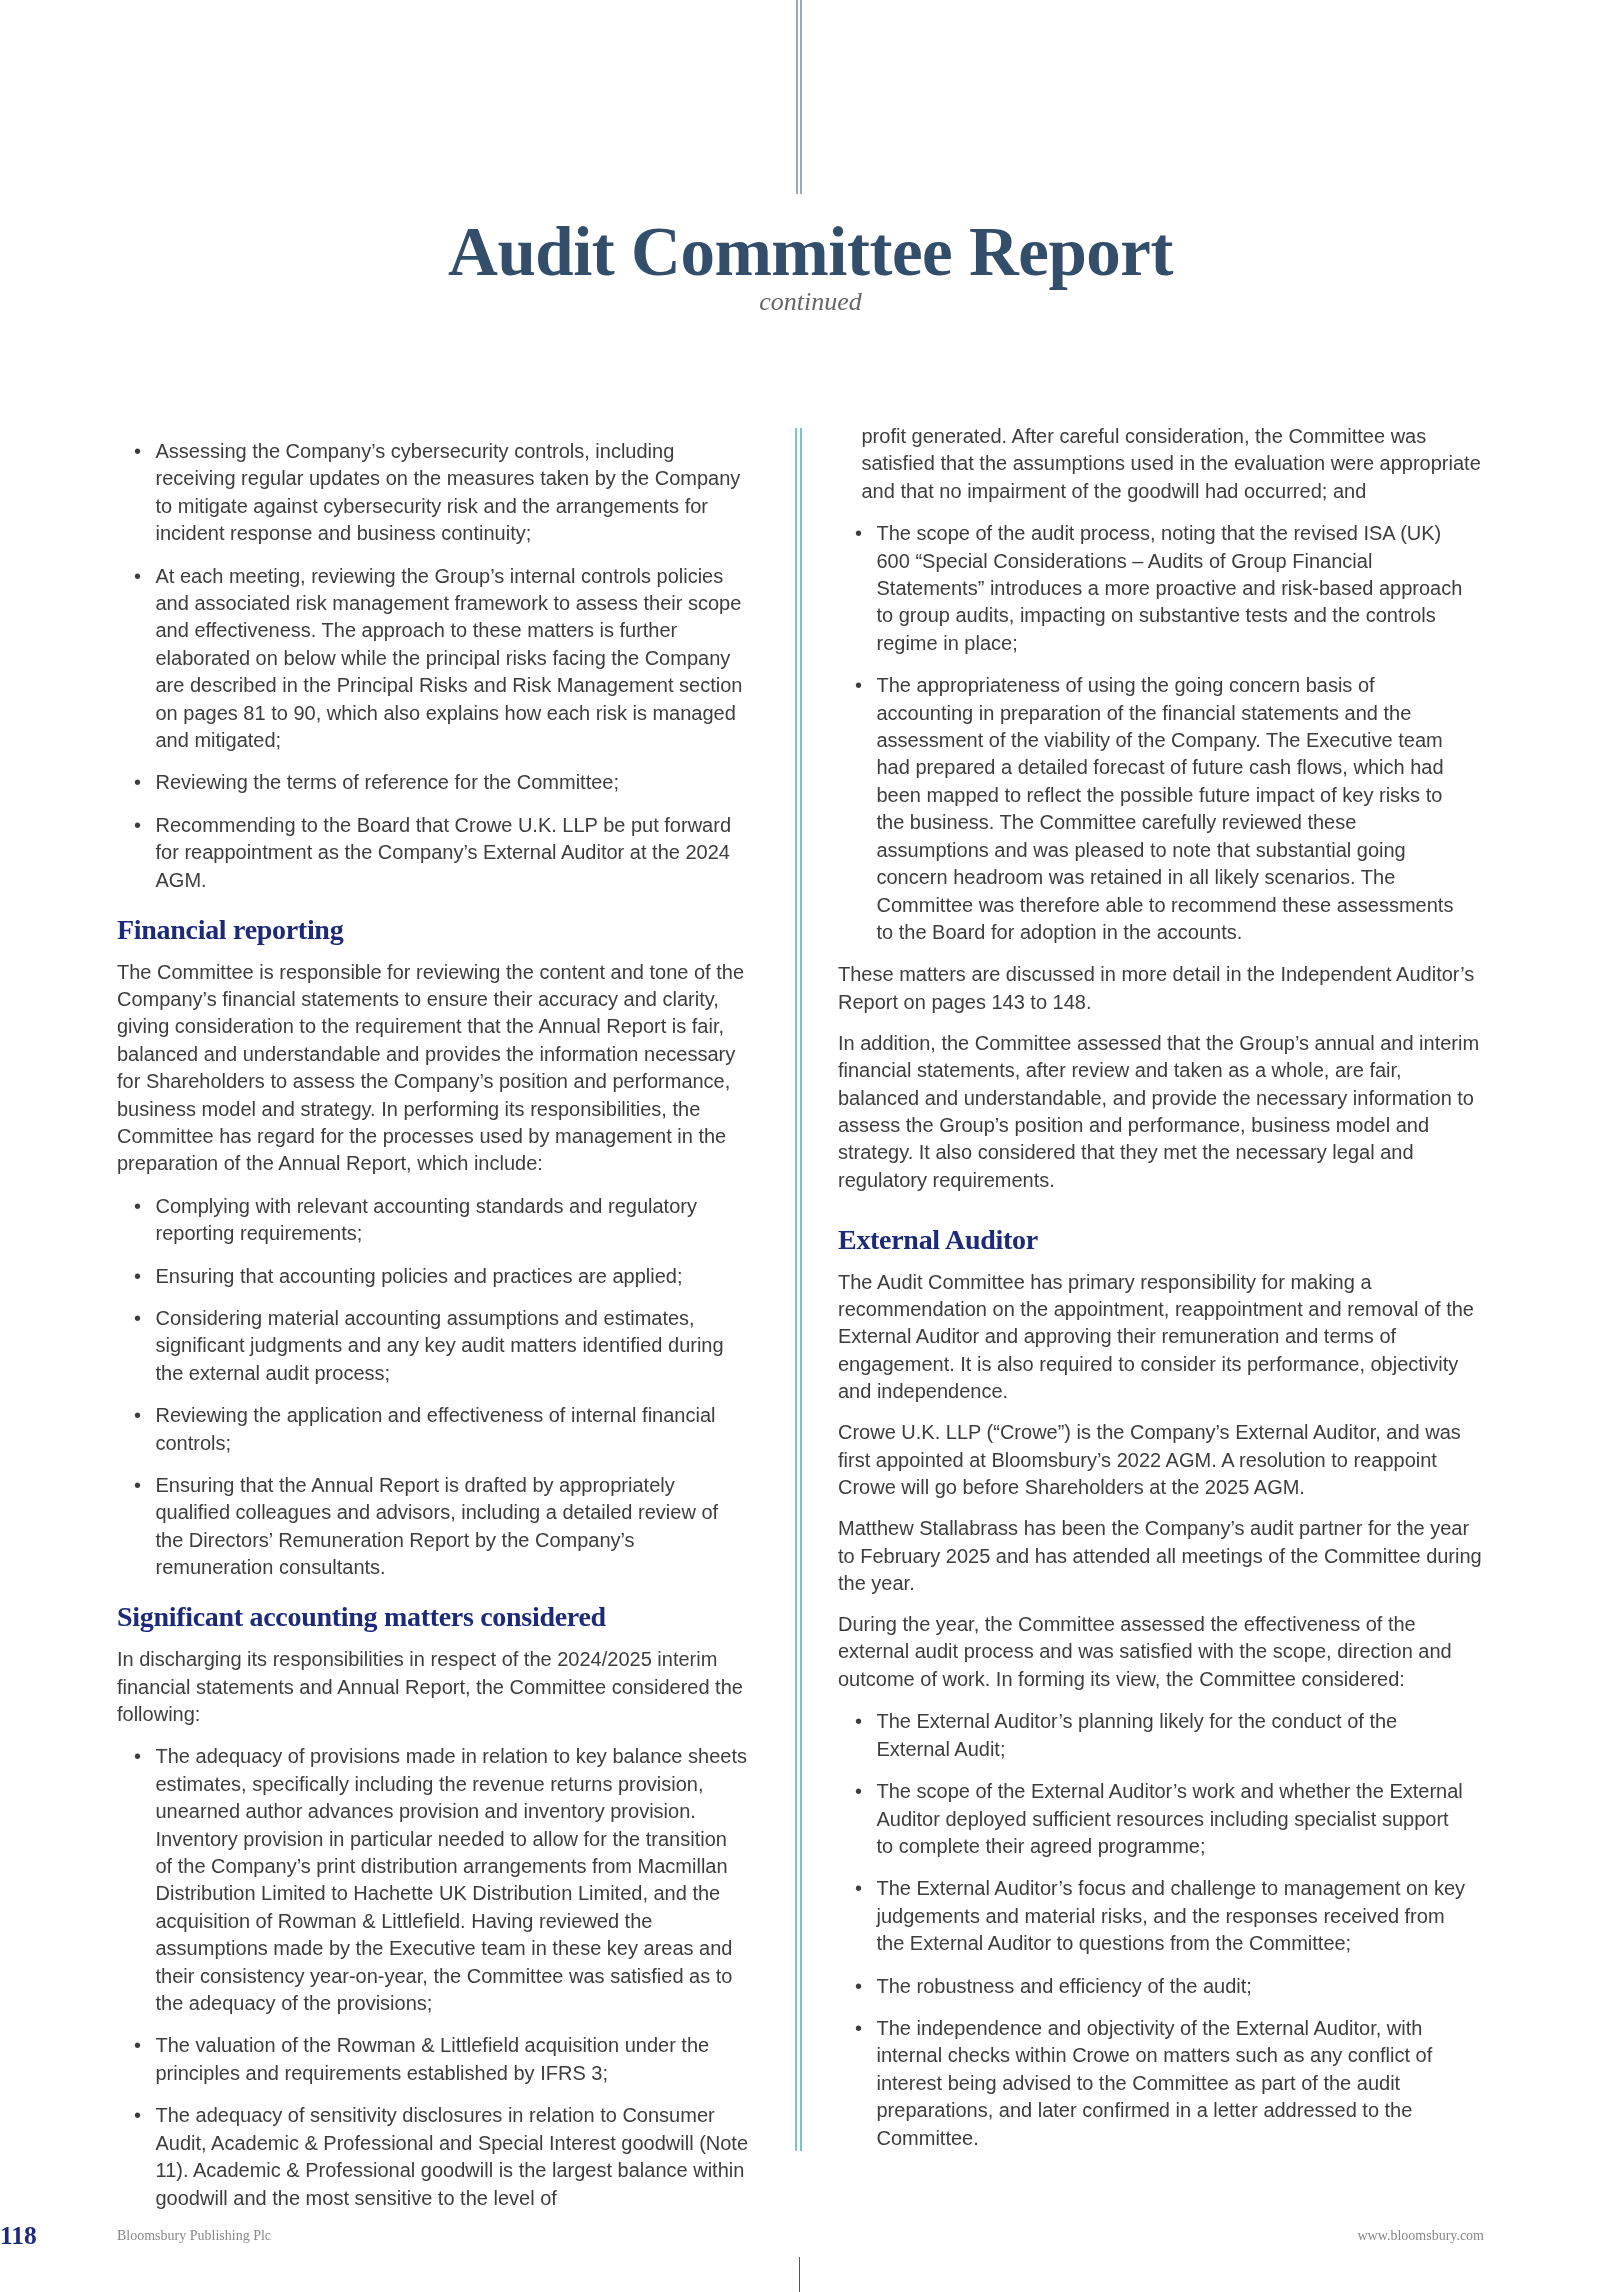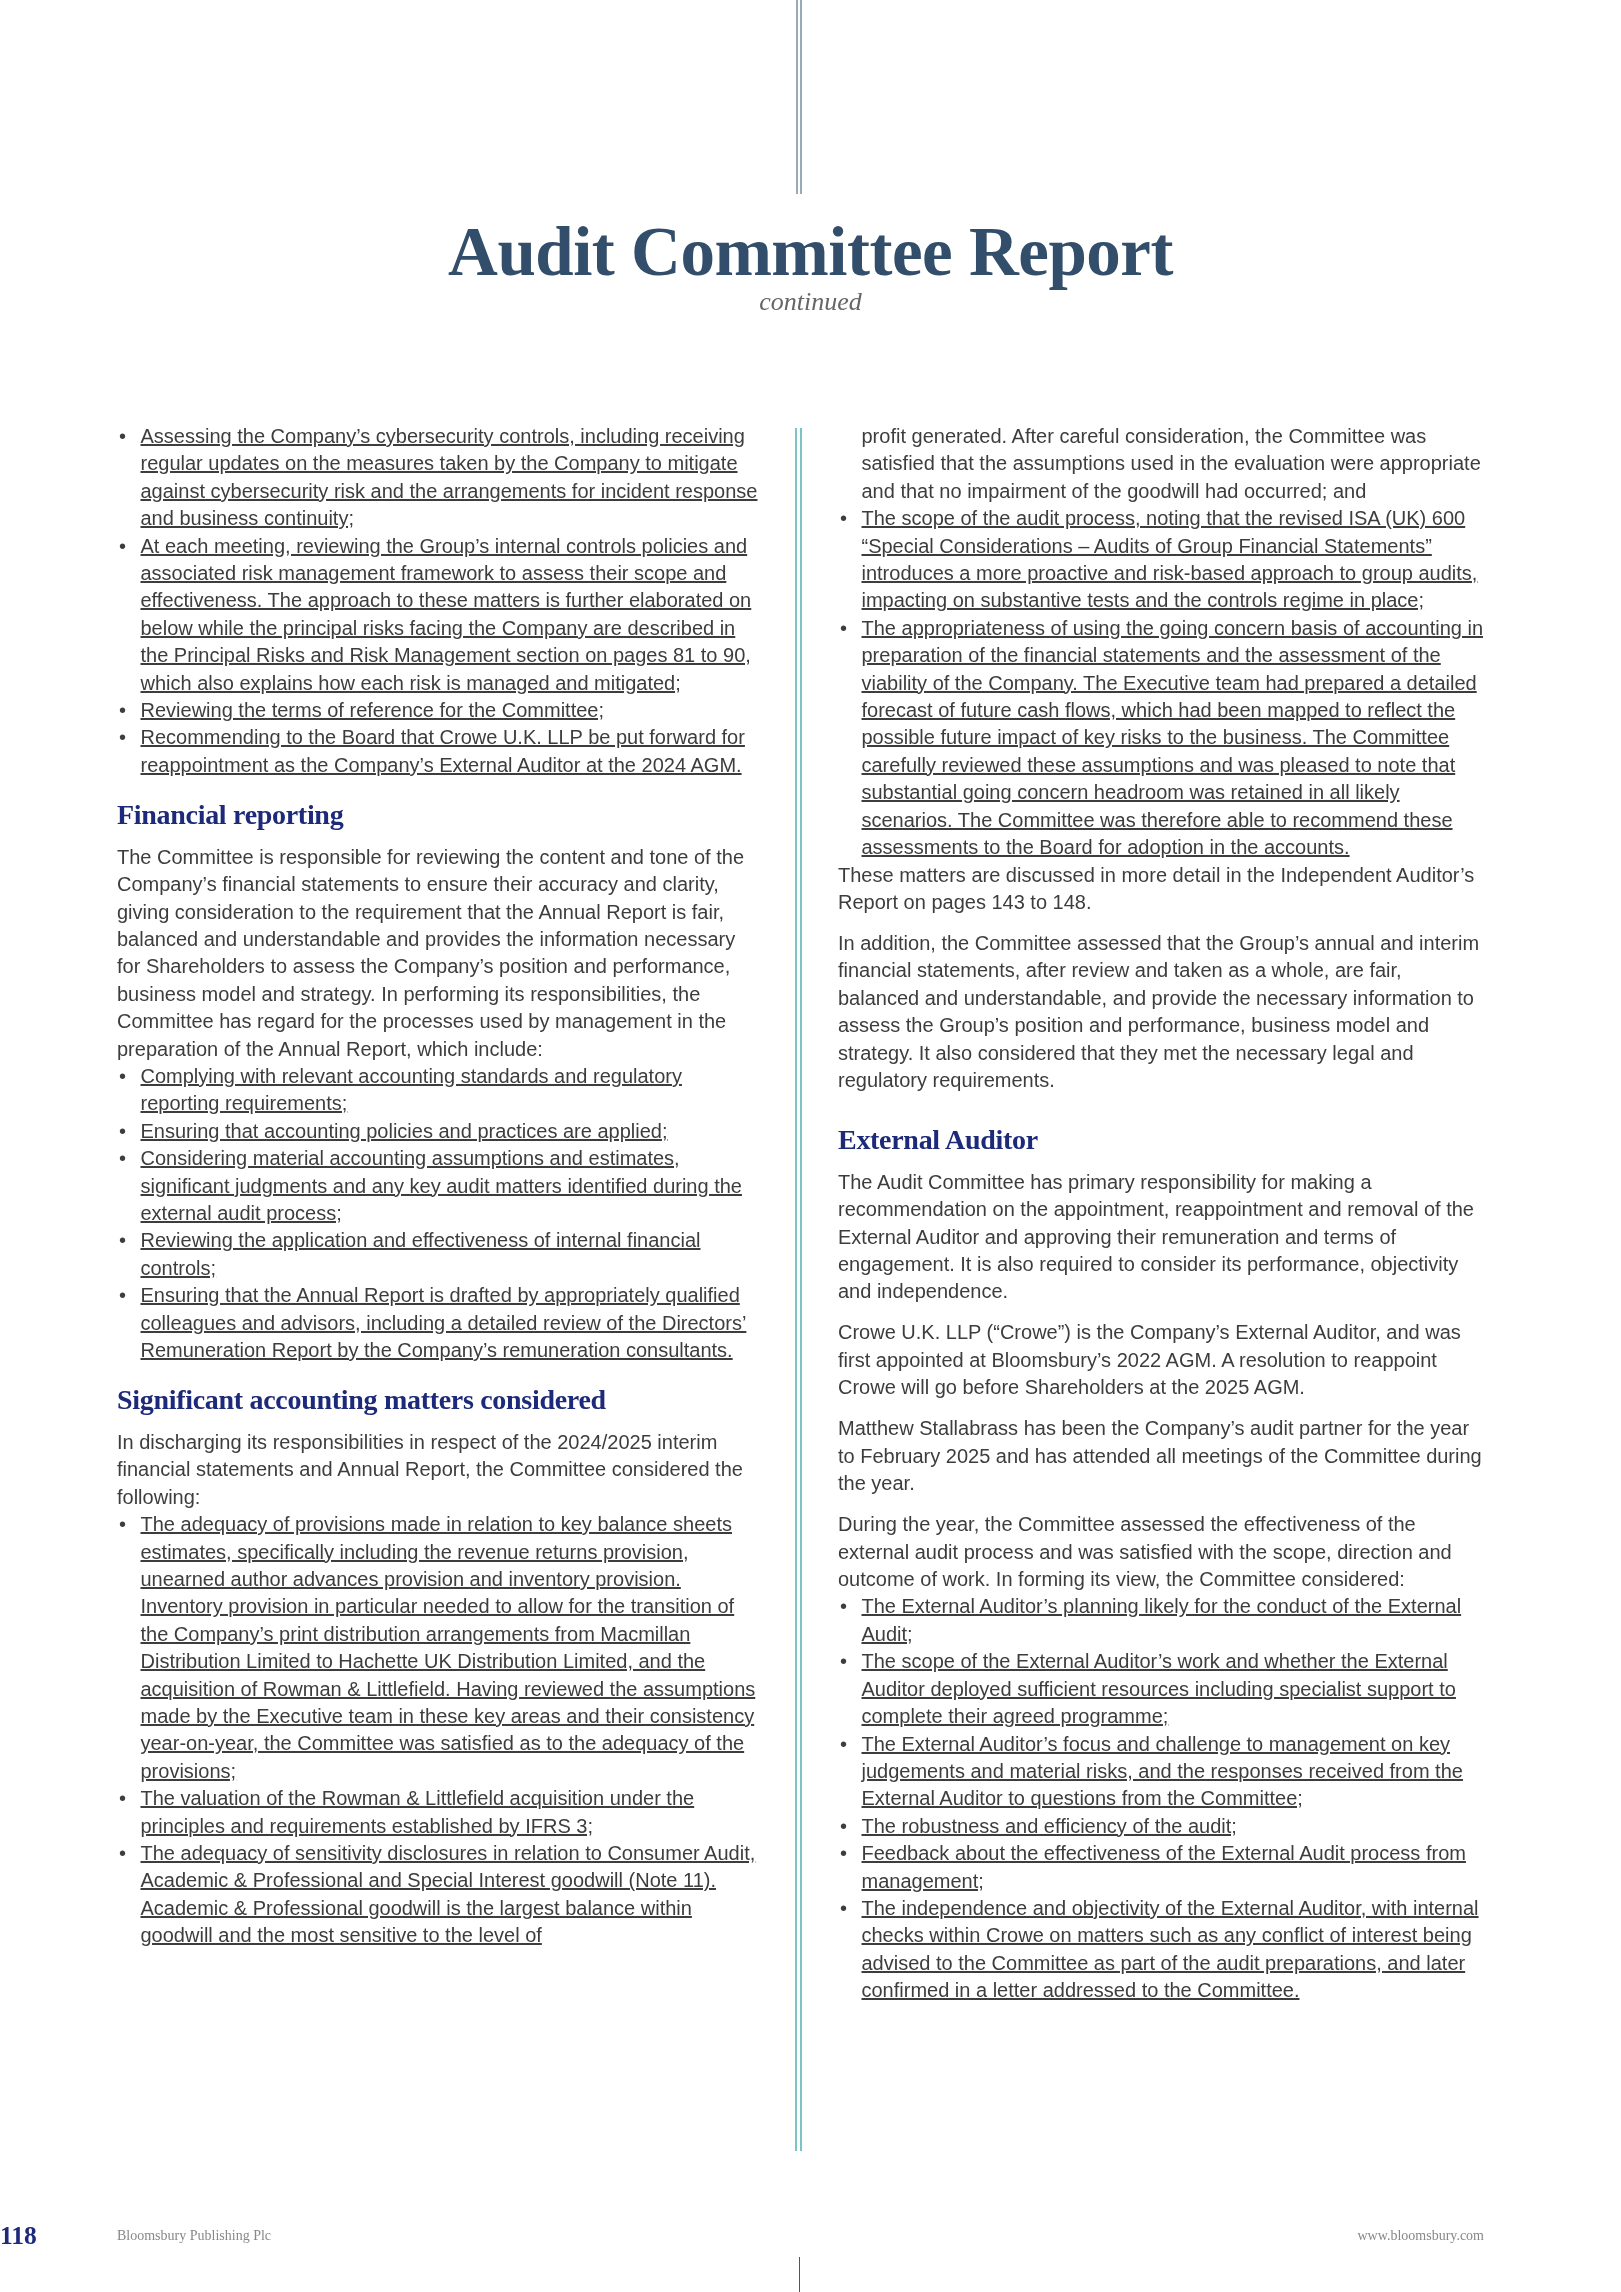--- a/index.html
+++ b/index.html
@@ -18,21 +18,21 @@
                 font-size: 26px; color: #666; line-height: 1; }
 
     .col { position: absolute; top: 423px; font-size: 20px; line-height: 27.4px; color: #3d3d3d; }
     .col-left { left: 117px; width: 647px; }
     .col-right { left: 838px; width: 647px; }
 
     .divider { position: absolute; left: 795px; top: 428px; width: 6.9px; height: 1723px;
                border-left: 2px solid #7cc3c6; border-right: 2px solid #7cc3c6; box-sizing: border-box; }
 
     ul.bullets { list-style: none; margin: 0 0 0 0; padding: 0; }
-    ul.bullets li { position: relative; padding-left: 23.5px; margin: 0; text-decoration: underline; }
+    ul.bullets li { position: relative; padding-left: 23.5px; margin: 15px; }
     ul.bullets li::before { content: "\2022"; position: absolute; left: 2px; top: 0; color: #3d3d3d; }
     ul.bullets li + li { margin-top: 0; }
 
     p { margin: 0; }
     .gap-s { margin-top: 13.7px; }
     .cont { padding-left: 23.5px; }
 
     h2 { font-family: "Liberation Serif", "DejaVu Serif", serif; font-weight: bold;
          color: #1d2a7a; font-size: 28px; line-height: 39px; margin: 15.7px 0 9.8px 0; letter-spacing: -0.3px; }
 
@@ -92,21 +92,20 @@
   <h2 style="margin-top:25.5px;">External Auditor</h2>
   <p>The Audit Committee has primary responsibility for making a recommendation on the appointment, reappointment and removal of the External Auditor and approving their remuneration and terms of engagement. It is also required to consider its performance, objectivity and independence.</p>
   <p class="gap-s">Crowe U.K. LLP (“Crowe”) is the Company’s External Auditor, and was first appointed at Bloomsbury’s 2022 AGM. A resolution to reappoint Crowe will go before Shareholders at the 2025 AGM.</p>
   <p class="gap-s">Matthew Stallabrass has been the Company’s audit partner for the year to February 2025 and has attended all meetings of the Committee during the year.</p>
   <p class="gap-s">During the year, the Committee assessed the effectiveness of the external audit process and was satisfied with the scope, direction and outcome of work. In forming its view, the Committee considered:</p>
   <ul class="bullets gap-s">
     <li>The External Auditor’s planning likely for the conduct of the External Audit;</li>
     <li>The scope of the External Auditor’s work and whether the External Auditor deployed sufficient resources including specialist support to complete their agreed programme;</li>
     <li>The External Auditor’s focus and challenge to management on key judgements and material risks, and the responses received from the External Auditor to questions from the Committee;</li>
     <li>The robustness and efficiency of the audit;</li>
-    <li>Feedback about the effectiveness of the External Audit process from management;</li>
     <li>The independence and objectivity of the External Auditor, with internal checks within Crowe on matters such as any conflict of interest being advised to the Committee as part of the audit preparations, and later confirmed in a letter addressed to the Committee.</li>
   </ul>
 </div>
 
 <div class="footer footer-left">Bloomsbury Publishing Plc</div>
 <div class="footer footer-page">118</div>
 <div class="footer footer-right">www.bloomsbury.com</div>
 <div class="bottom-rule"></div>
 
 

